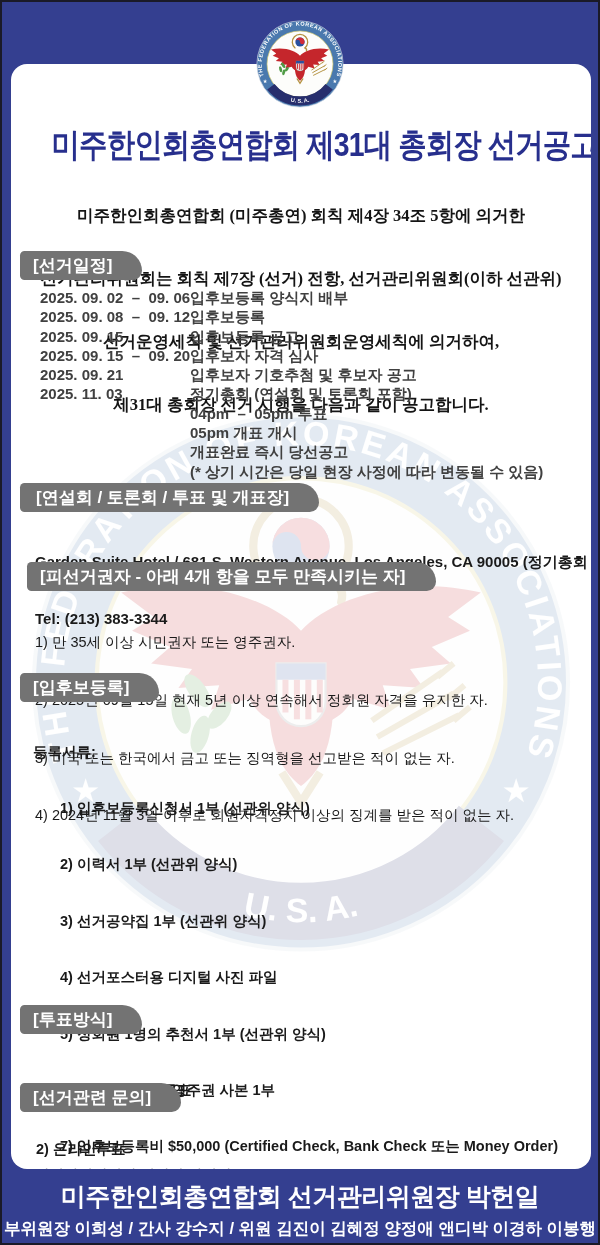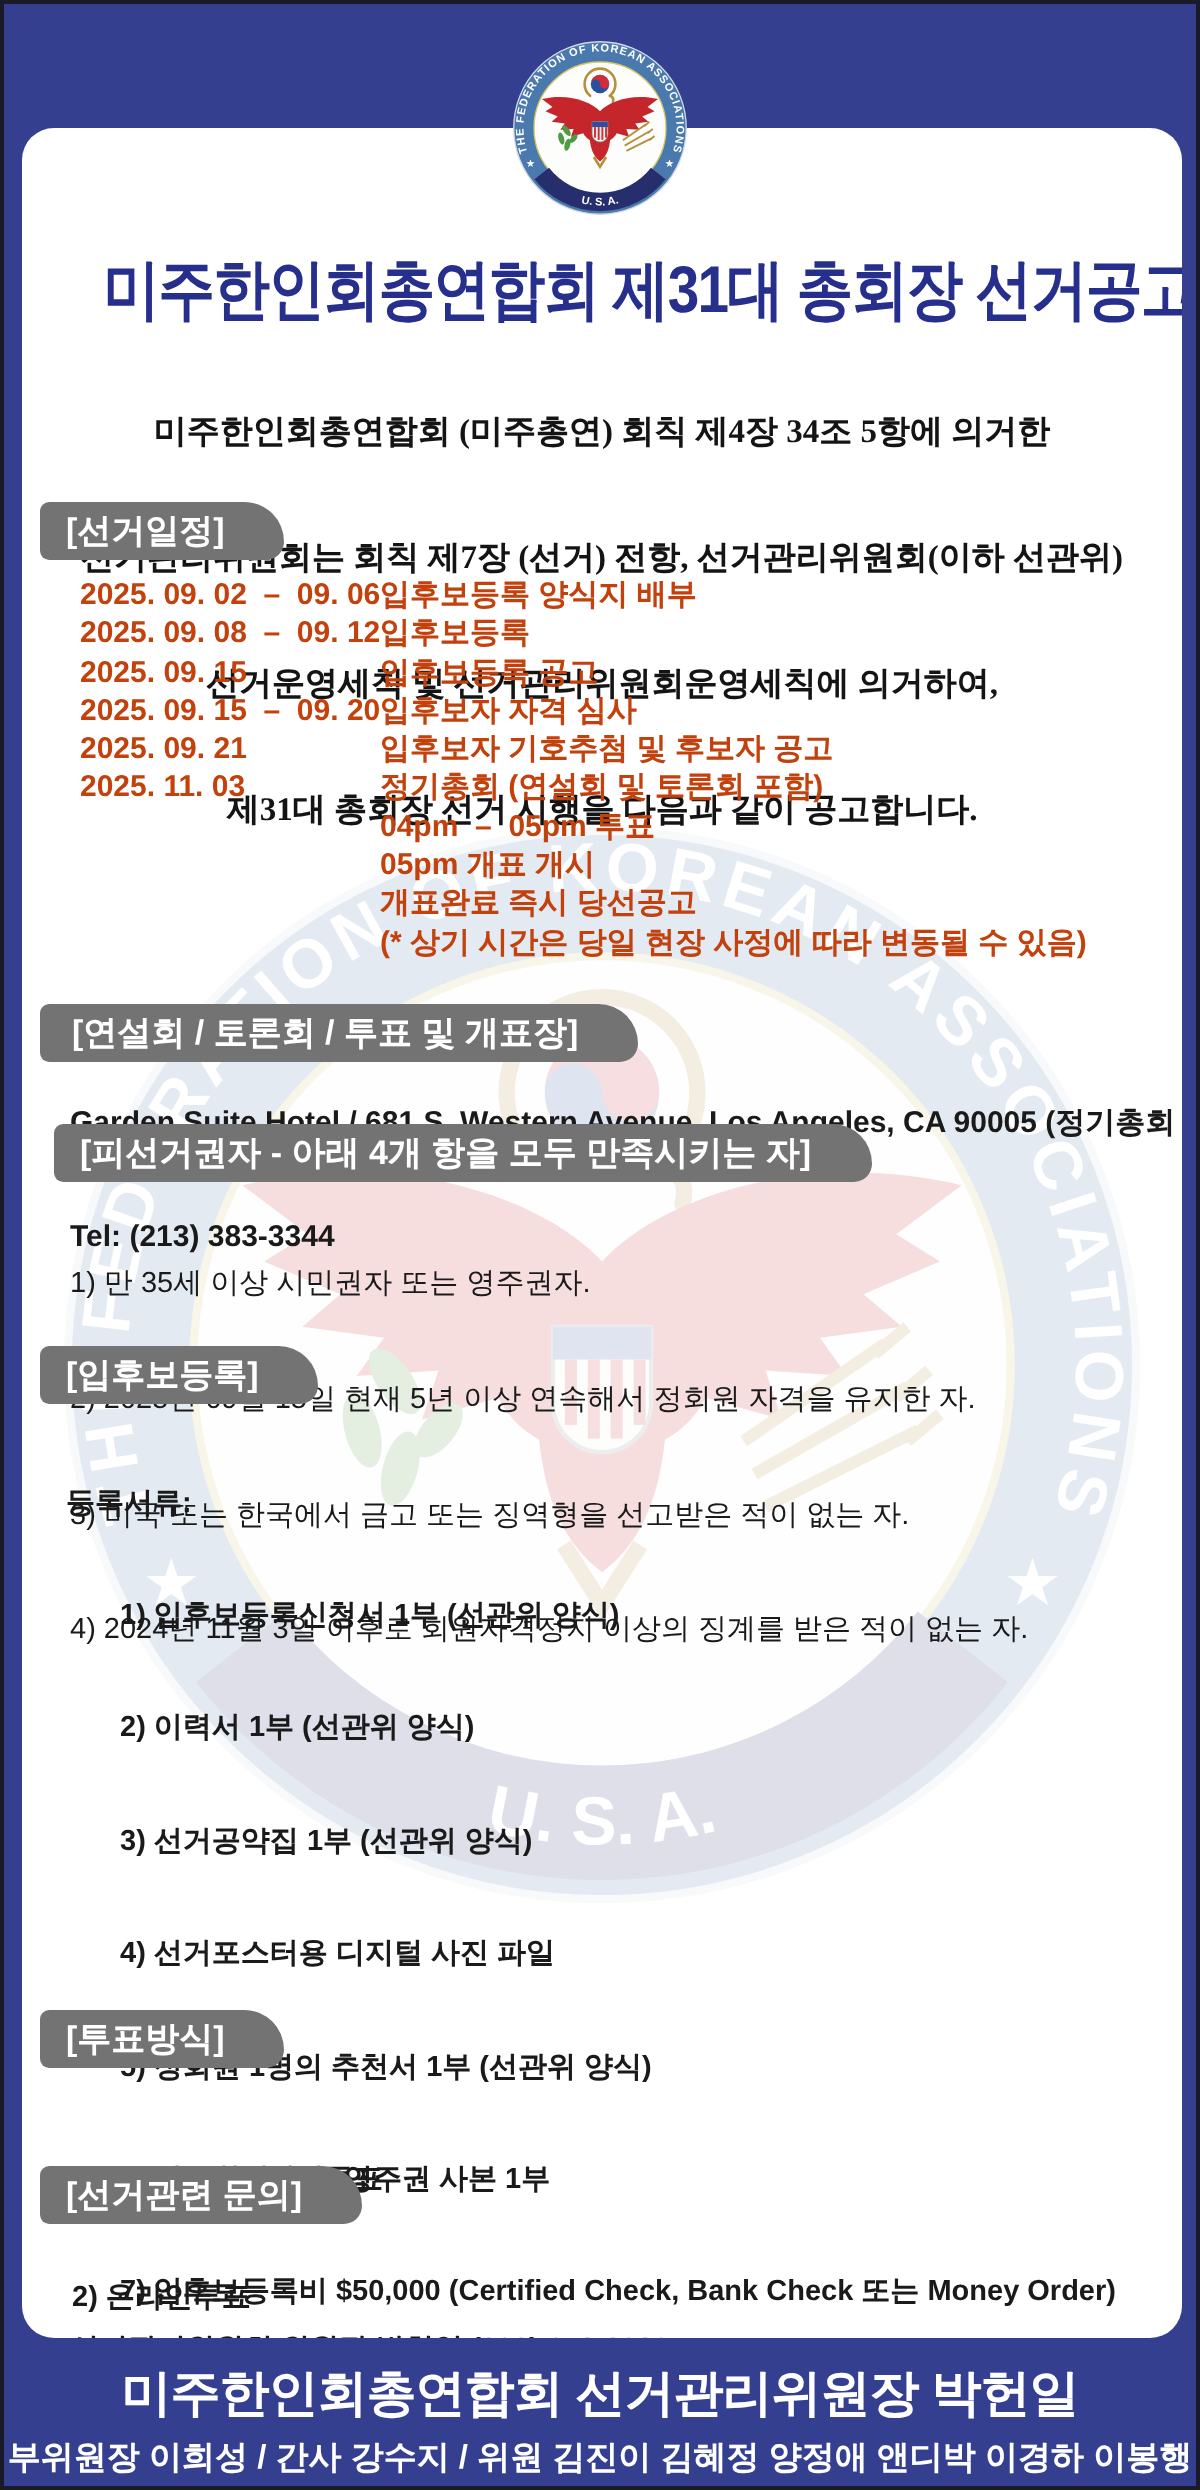--- a/index.html
+++ b/index.html
@@ -23,26 +23,26 @@
     position:absolute;top:99px;left:0;width:100%;text-align:center;z-index:2;
     font-family:"Liberation Serif","DejaVu Serif",serif;
     font-size:16.5px;line-height:21px;font-weight:700;color:#141414;white-space:pre;
   }
   .banner{
     position:absolute;left:9px;height:29px;line-height:29px;z-index:3;
     background:#737373;color:#ffffff;font-size:17px;font-weight:700;
     padding:0 30px 0 13px;border-radius:6px 26px 12px 6px;white-space:nowrap;
   }
   #b-schedule{top:187px;}
-  #b-venue{top:438px;padding-left:16px;}
+  #b-venue{top:419px;padding-left:16px;}
   #b-elig{top:498px;left:16px;text-align:right;}
   #b-reg{top:609px;}
   #b-vote{top:941px;}
   #b-contact{top:1019px;}
-  .schedule{position:absolute;top:224px;left:0;width:100%;z-index:2;font-size:15px;font-weight:700;color:#c2410c;}
+  .schedule{position:absolute;top:224px;left:0;width:100%;z-index:2;font-size:15px;font-weight:700;color:#404040;}
   .srow{position:relative;height:19.3px;line-height:19.3px;white-space:pre;}
   .sdate{position:absolute;left:29px;}
   .sdesc{position:absolute;left:179px;}
   .venue{position:absolute;top:450px;left:24px;z-index:2;font-size:15px;font-weight:700;line-height:19px;color:#1a1a1a;white-space:pre;}
   .elig{position:absolute;top:531px;left:24px;z-index:2;font-size:14.5px;font-weight:400;line-height:19.2px;color:#1a1a1a;white-space:pre;}
   .reg{position:absolute;top:641px;left:0;width:100%;z-index:2;font-size:14.5px;font-weight:700;line-height:18.8px;color:#1a1a1a;white-space:pre;}
   .lvl0{padding-left:22px;}
   .lvl1{padding-left:49px;}
   .vote{position:absolute;top:978px;left:25px;z-index:2;font-size:14.5px;font-weight:700;line-height:19.5px;color:#1a1a1a;white-space:pre;}
   .contact{position:absolute;top:1061px;left:24px;z-index:2;font-size:14.5px;font-weight:700;line-height:20px;color:#1a1a1a;white-space:pre;}

